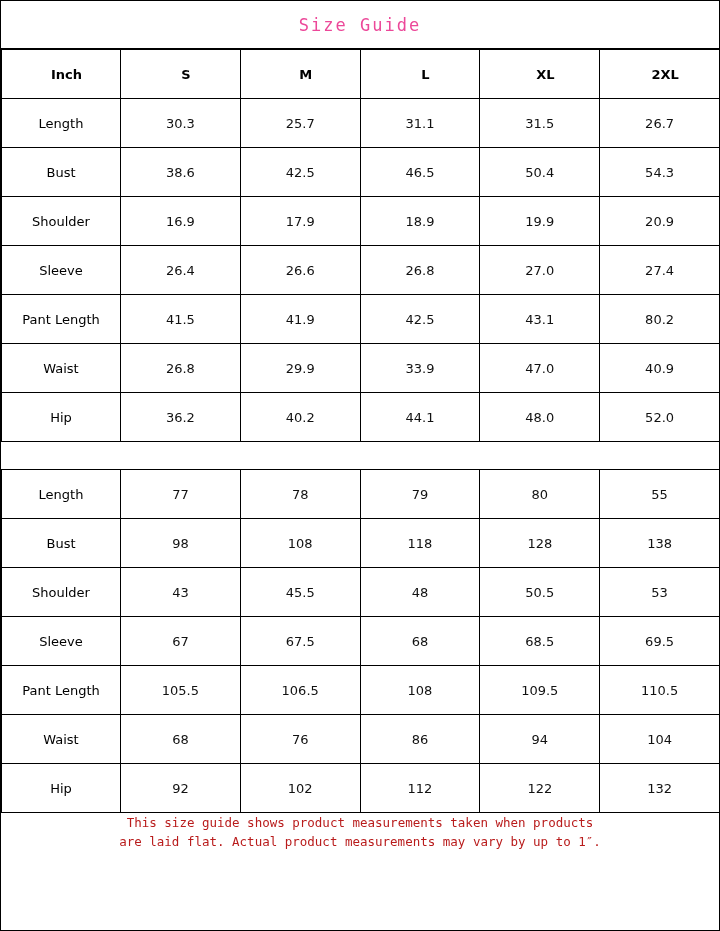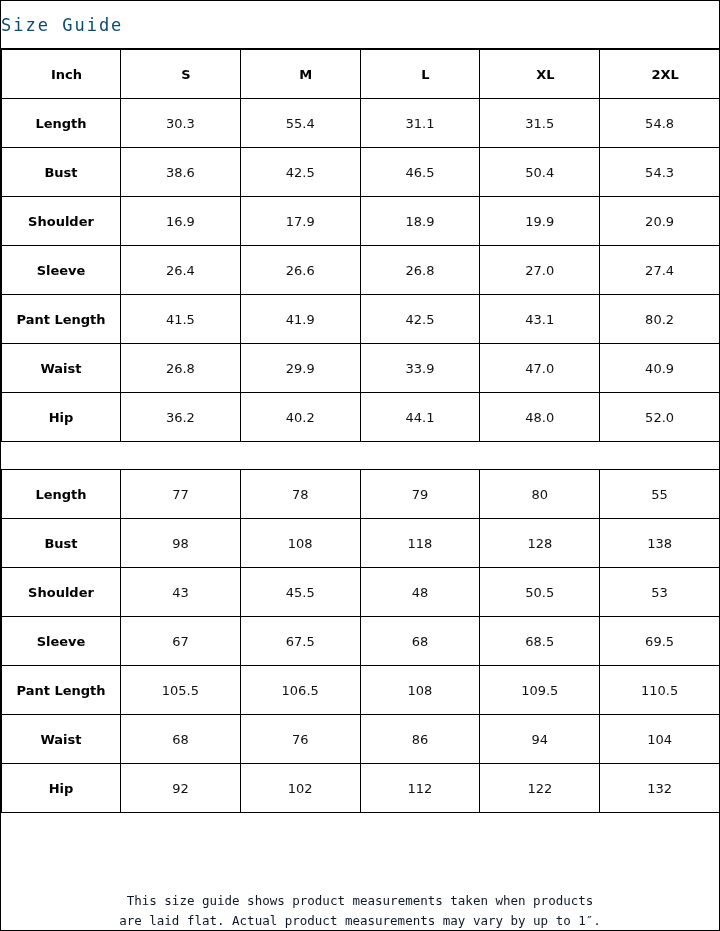--- a/index.html
+++ b/index.html
@@ -19,25 +19,25 @@
     height: 931px;
     position: relative;
     box-sizing: border-box;
     border: 1px solid #000000;
     display: flex;
     flex-direction: column;
   }
   .title {
     height: 48px;
     line-height: 48px;
-    text-align: left;
+    text-align: center;
     font-family: "DejaVu Sans Mono", monospace;
     font-size: 17px;
     letter-spacing: 2px;
-    color: #0c4a6e;
+    color: #ec4899;
     border-bottom: 1px solid #000000;
     box-sizing: border-box;
   }
   table.size-table {
     width: 100%;
     border-collapse: collapse;
     table-layout: fixed;
   }
   table.size-table td {
     border: 1px solid #000000;
@@ -47,45 +47,45 @@
     font-size: 13px;
     height: 49px;
     box-sizing: border-box;
   }
   table.size-table td.hdr {
     font-weight: bold;
     font-size: 13px;
     padding-left: 12px;
   }
   table.size-table td.rowlabel {
-    font-weight: bold;
+    font-weight: normal;
     font-size: 13px;
   }
   table.size-table td.val {
     font-weight: normal;
     font-size: 13px;
     color: #111111;
   }
   
   col.c0 { width: 119px; }
   col.cx { width: 119.8px; }
   .spacer-row {
     height: 27px;
   }
   .footer {
     flex: 1;
     display: flex;
     flex-direction: column;
     align-items: center;
-    justify-content: flex-end;
+    justify-content: flex-start;
     text-align: center;
     font-family: "DejaVu Sans Mono", monospace;
     font-size: 12.5px;
     line-height: 1.55;
-    color: #0f172a;
+    color: #b91c1c;
     padding: 0 40px;
     box-sizing: border-box;
   }
   .footer div {
     white-space: nowrap;
   }
   .tbl-wrap {
     border-top: none;
   }
 </style>
@@ -111,24 +111,24 @@
           <td class="hdr">Inch</td>
           <td class="hdr">S</td>
           <td class="hdr">M</td>
           <td class="hdr">L</td>
           <td class="hdr">XL</td>
           <td class="hdr">2XL</td>
         </tr>
         <tr>
           <td class="rowlabel">Length</td>
           <td class="val">30.3</td>
-          <td class="val">55.4</td>
+          <td class="val">25.7</td>
           <td class="val">31.1</td>
           <td class="val">31.5</td>
-          <td class="val">54.8</td>
+          <td class="val">26.7</td>
         </tr>
         <tr>
           <td class="rowlabel">Bust</td>
           <td class="val">38.6</td>
           <td class="val">42.5</td>
           <td class="val">46.5</td>
           <td class="val">50.4</td>
           <td class="val">54.3</td>
         </tr>
         <tr>

